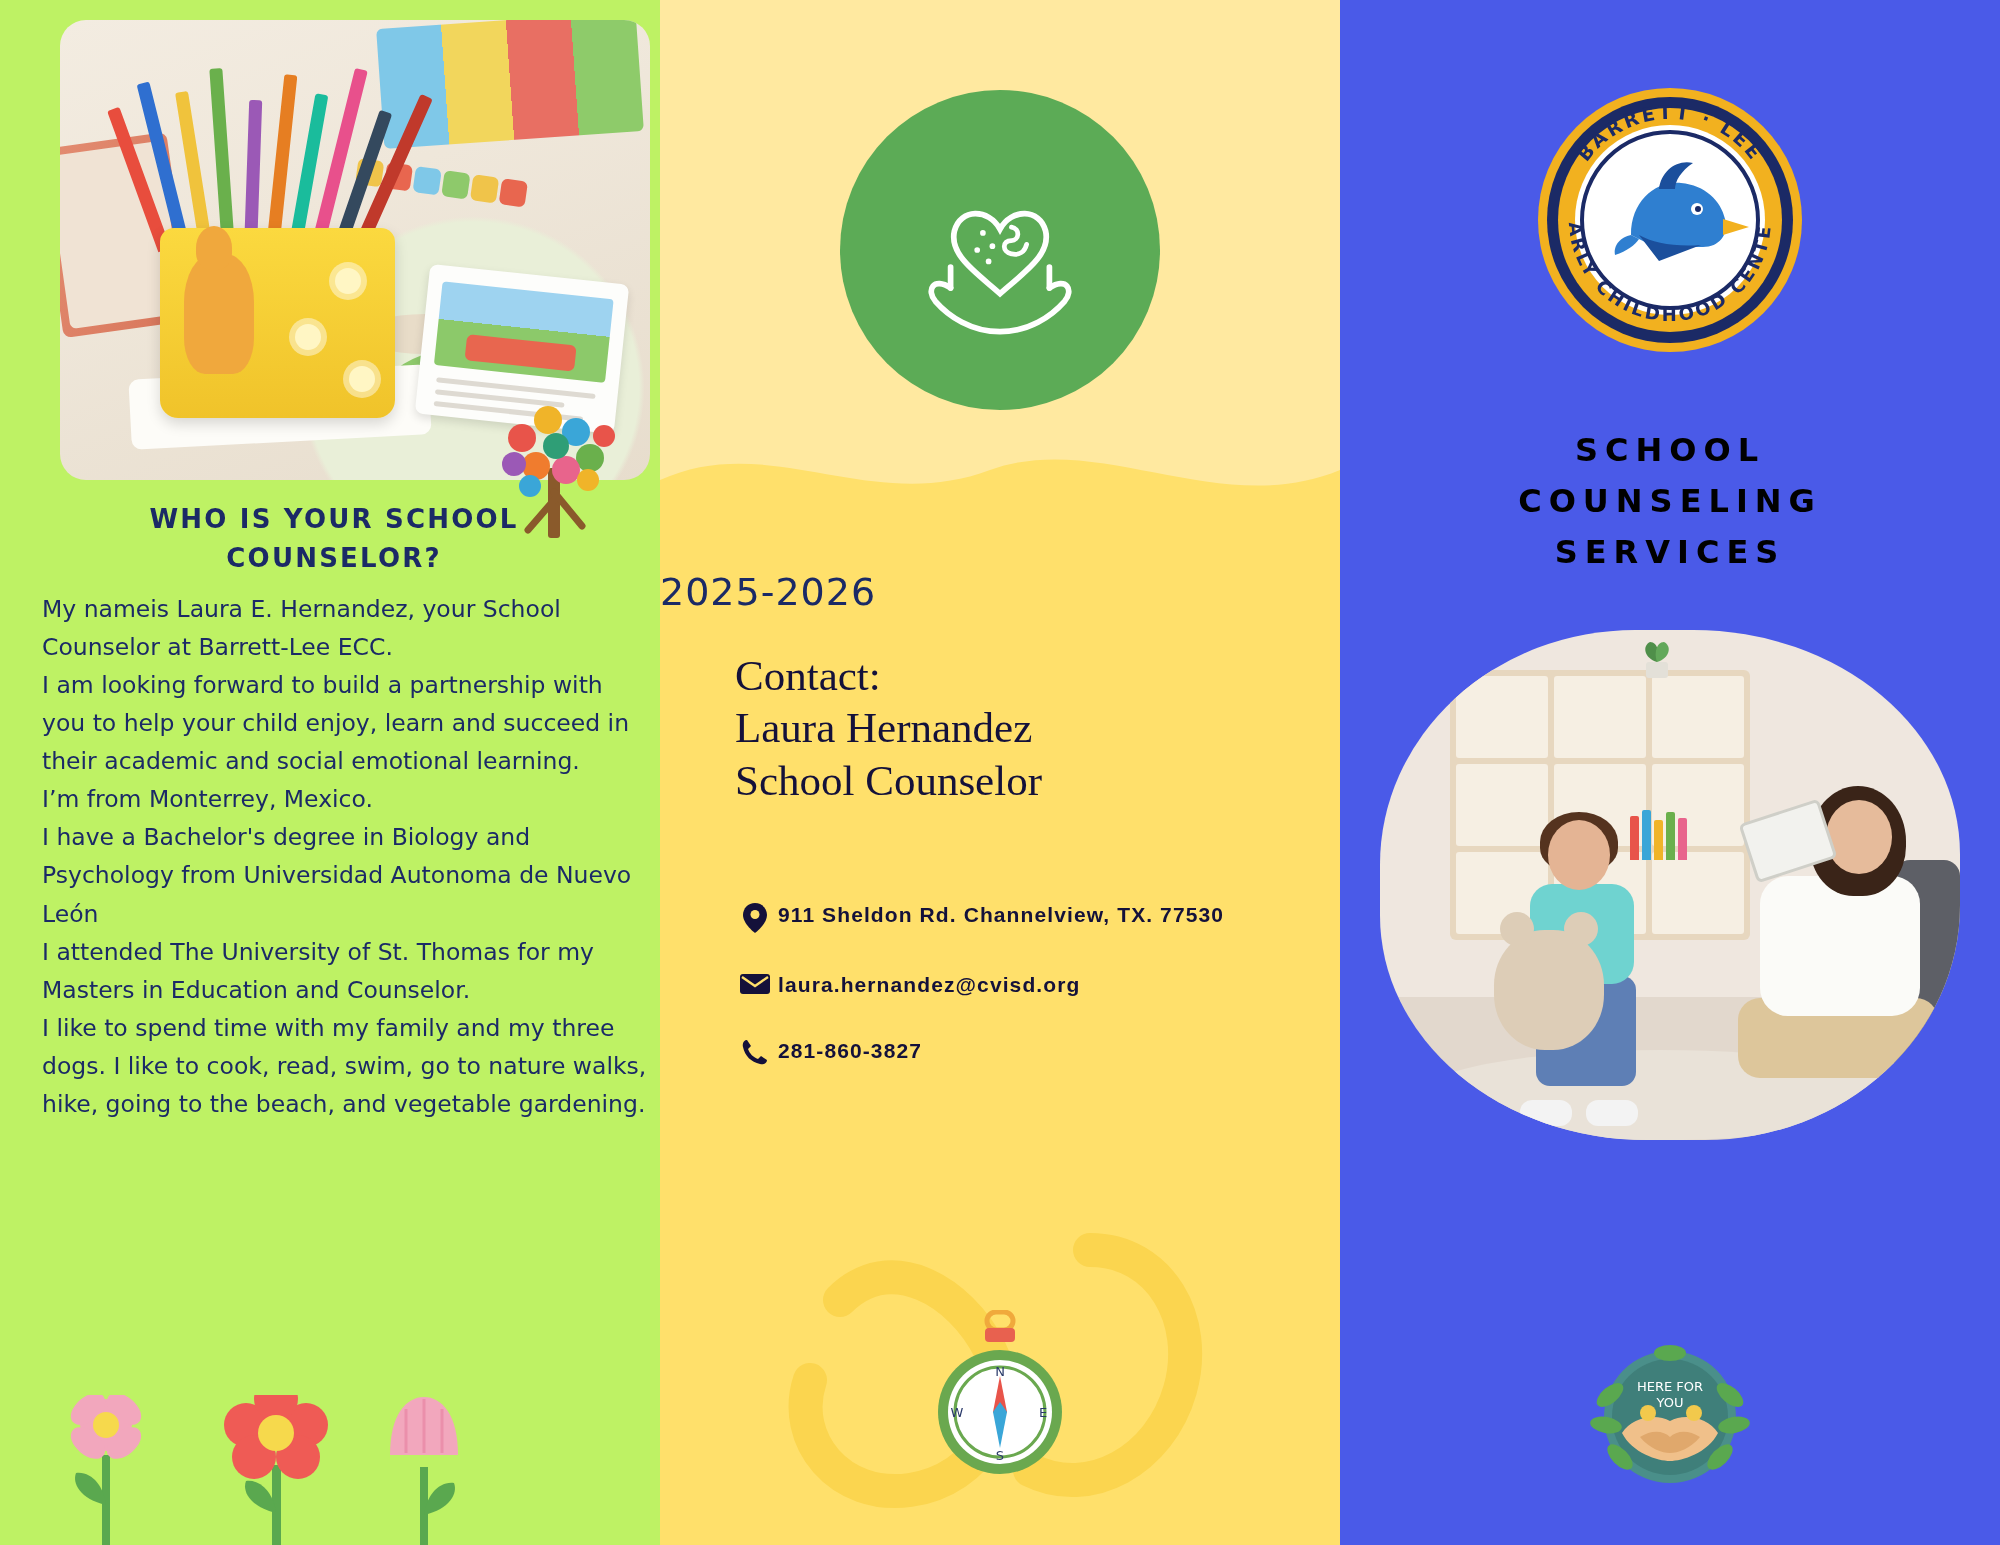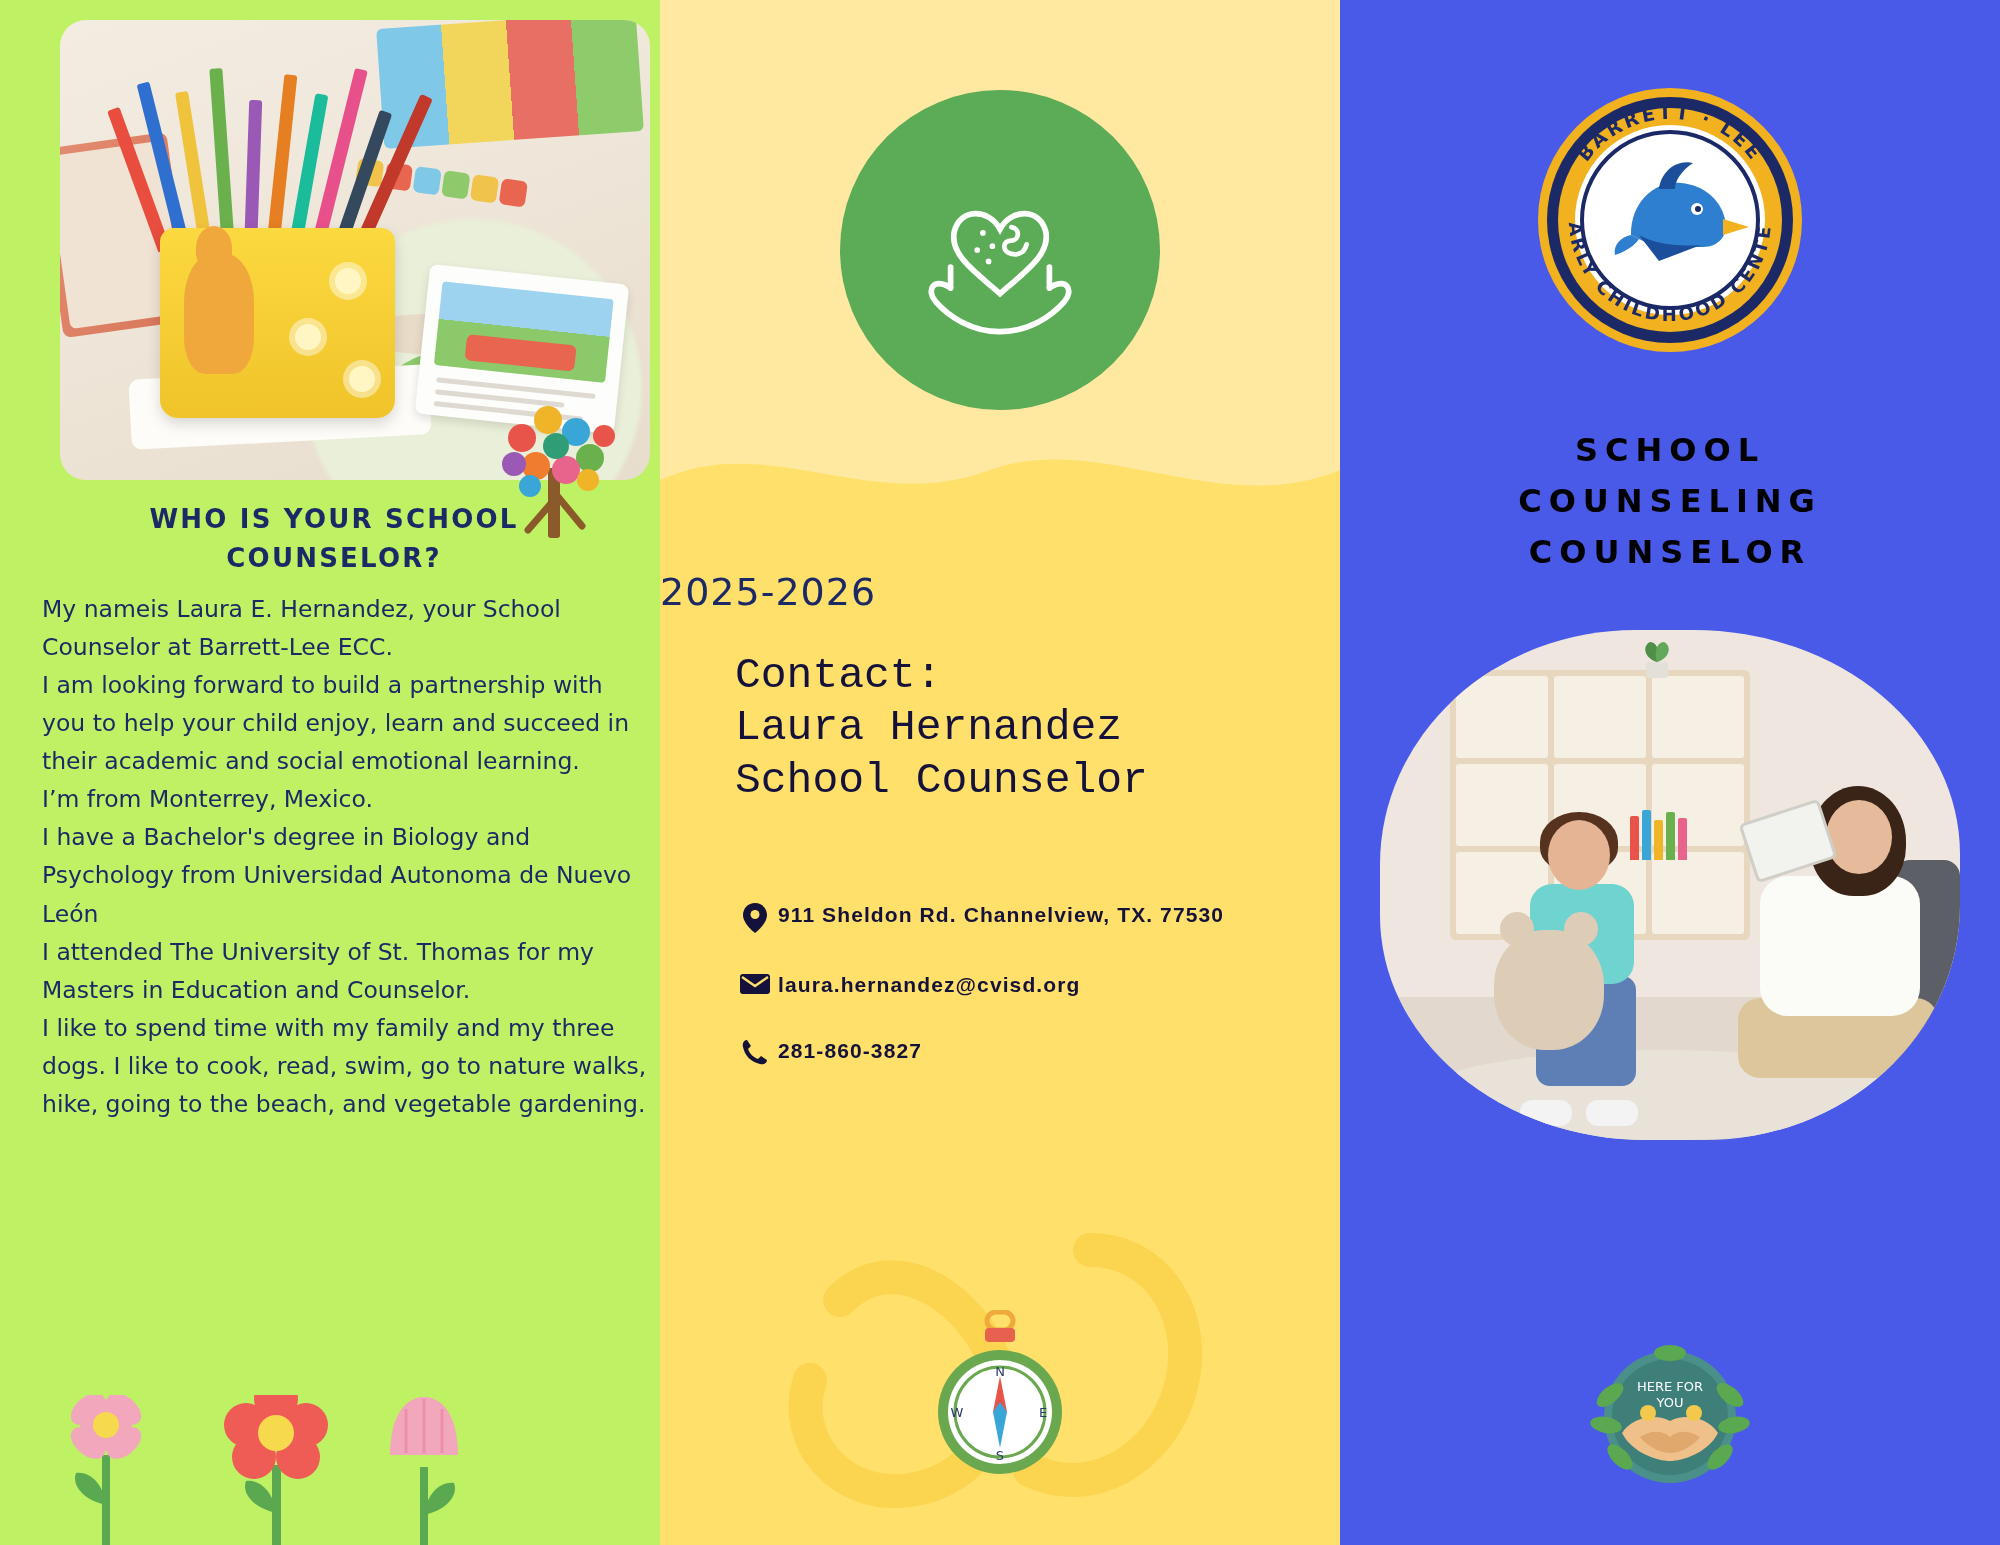--- a/index.html
+++ b/index.html
@@ -176,21 +176,21 @@
     letter-spacing: 1px;
     font-family: "DejaVu Sans", sans-serif;
   }
   .contact-block {
     position: absolute; left: 75px; top: 650px; width: 560px;
     color: #14113a;
   }
   .contact-block .line {
     font-size: 43px;
     line-height: 1.22;
-    font-family: Liberation Mono, monospace;
+    font-family: Liberation Serif, serif;
   }
   .contact-items {
     position: absolute; left: 72px; top: 900px; width: 580px;
   }
   .c-item {
     display: flex; align-items: flex-start;
     margin-bottom: 36px;
   }
   .c-item .ic {
     width: 46px; min-width: 46px;
@@ -501,21 +501,21 @@
         <circle cx="162" cy="124" r="6" fill="#ffffff"></circle>
         <circle cx="163" cy="124" r="3" fill="#1b2a66"></circle>
         <path d="M104 150 C118 158 140 162 166 160 L124 176 Z" fill="#1b4f9c"></path>
         <path d="M96 150 C86 152 78 160 80 170 C92 166 100 160 104 154 Z" fill="#2f7fd0"></path>
       </g>
     </svg>
 
     <div class="right-title">
       <div>SCHOOL</div>
       <div>COUNSELING</div>
-      <div>COUNSELOR</div>
+      <div>SERVICES</div>
     </div>
 
     <div class="counsel-photo">
       <div class="room"></div>
       <div class="shelf">
         <div></div>
           <div></div>
           <div></div>
         <div></div>
           <div></div>

